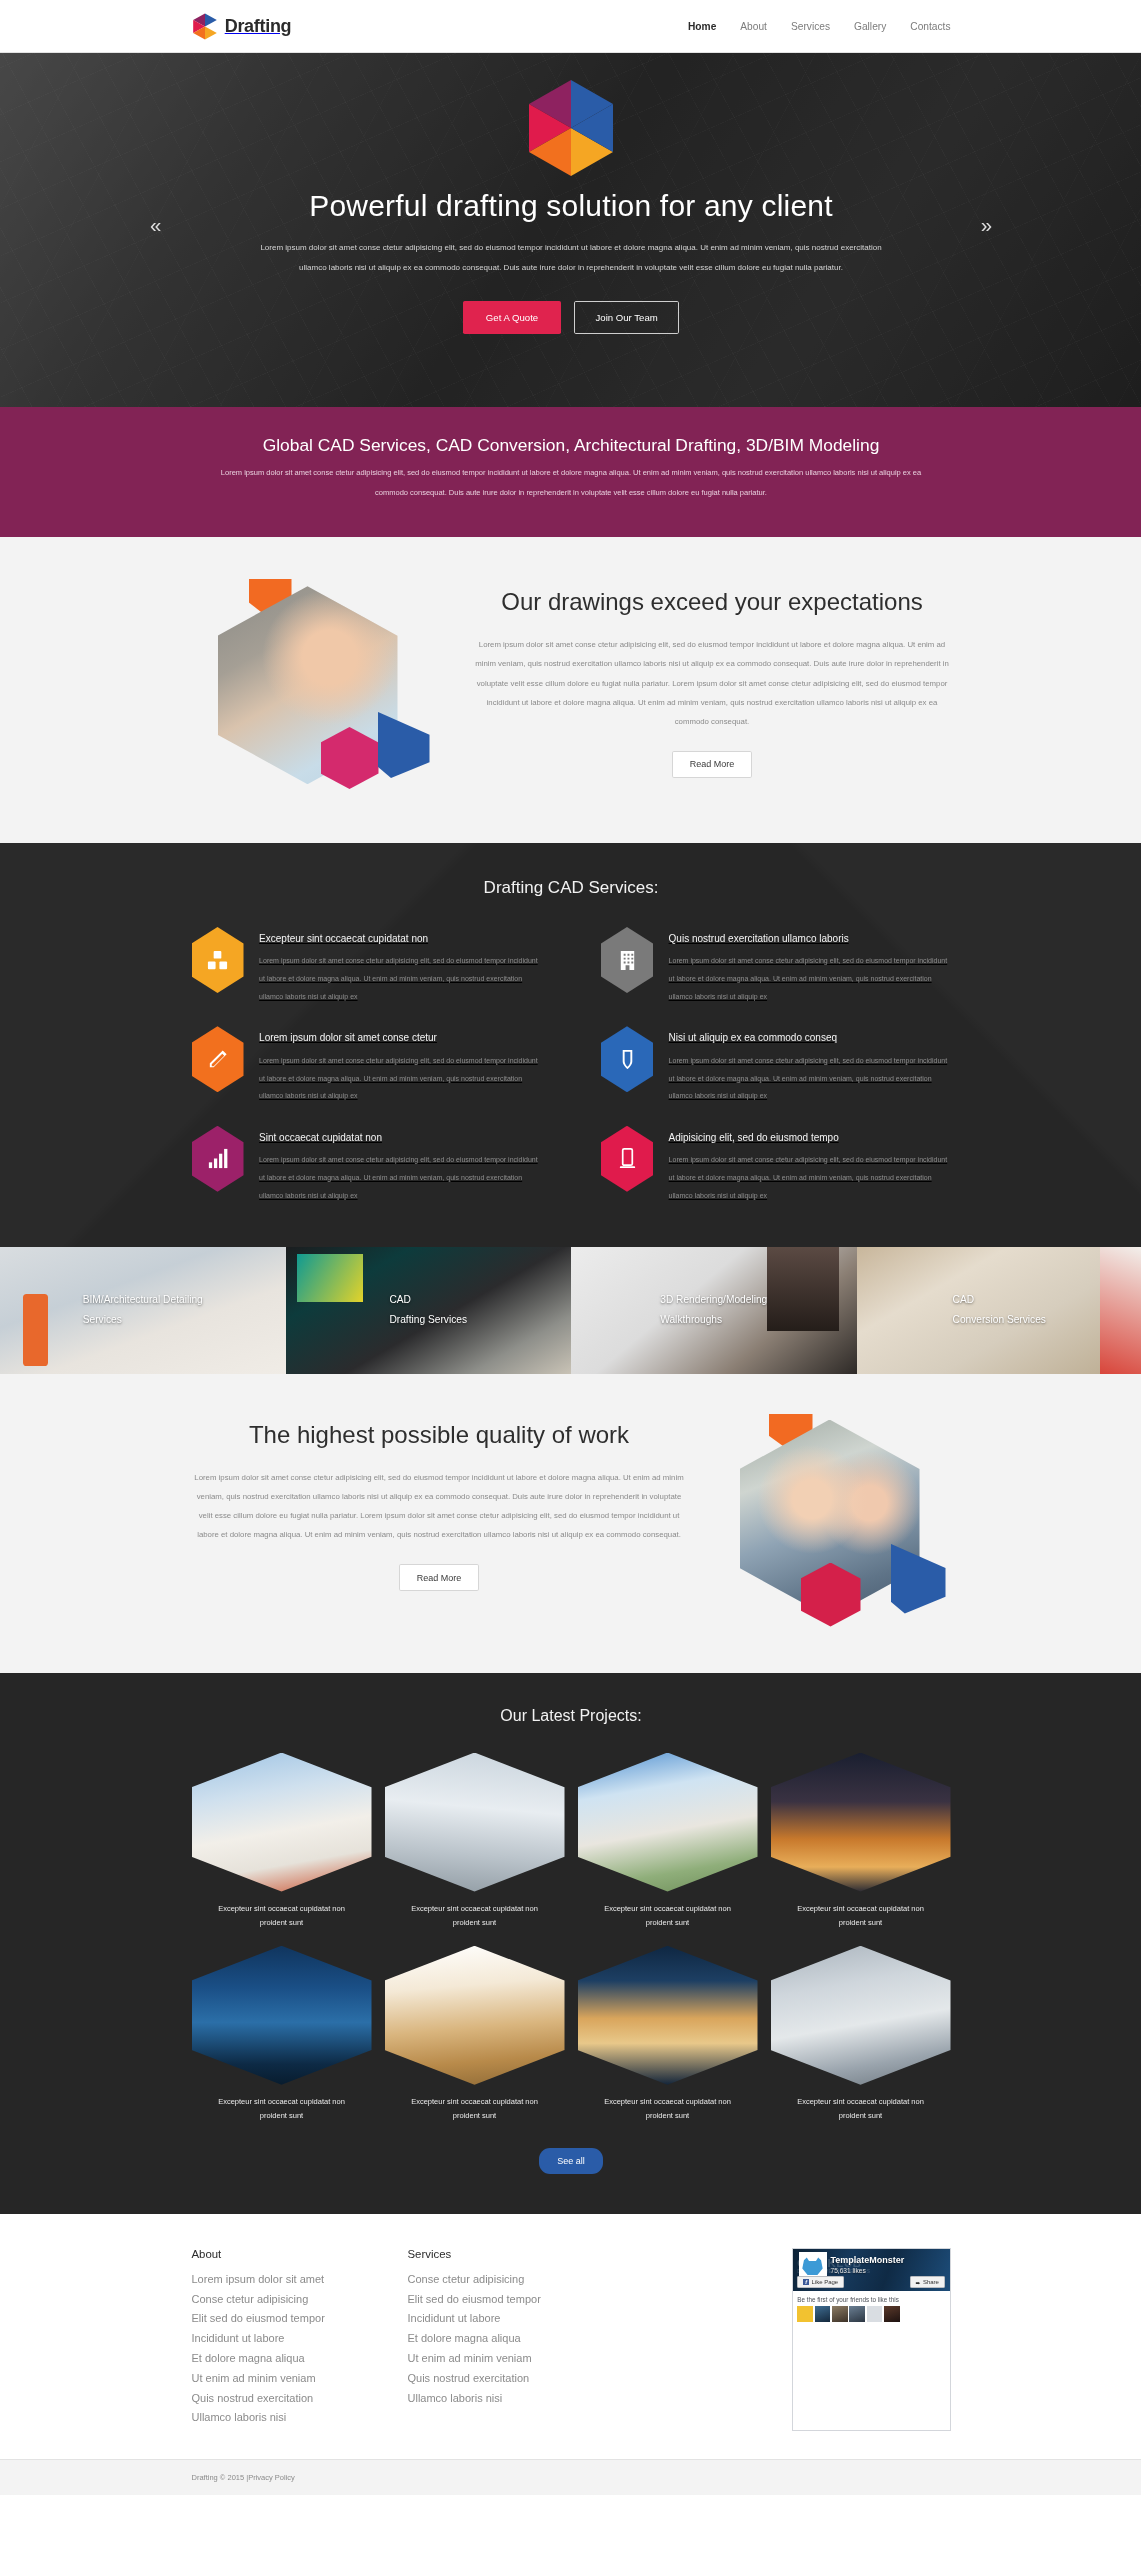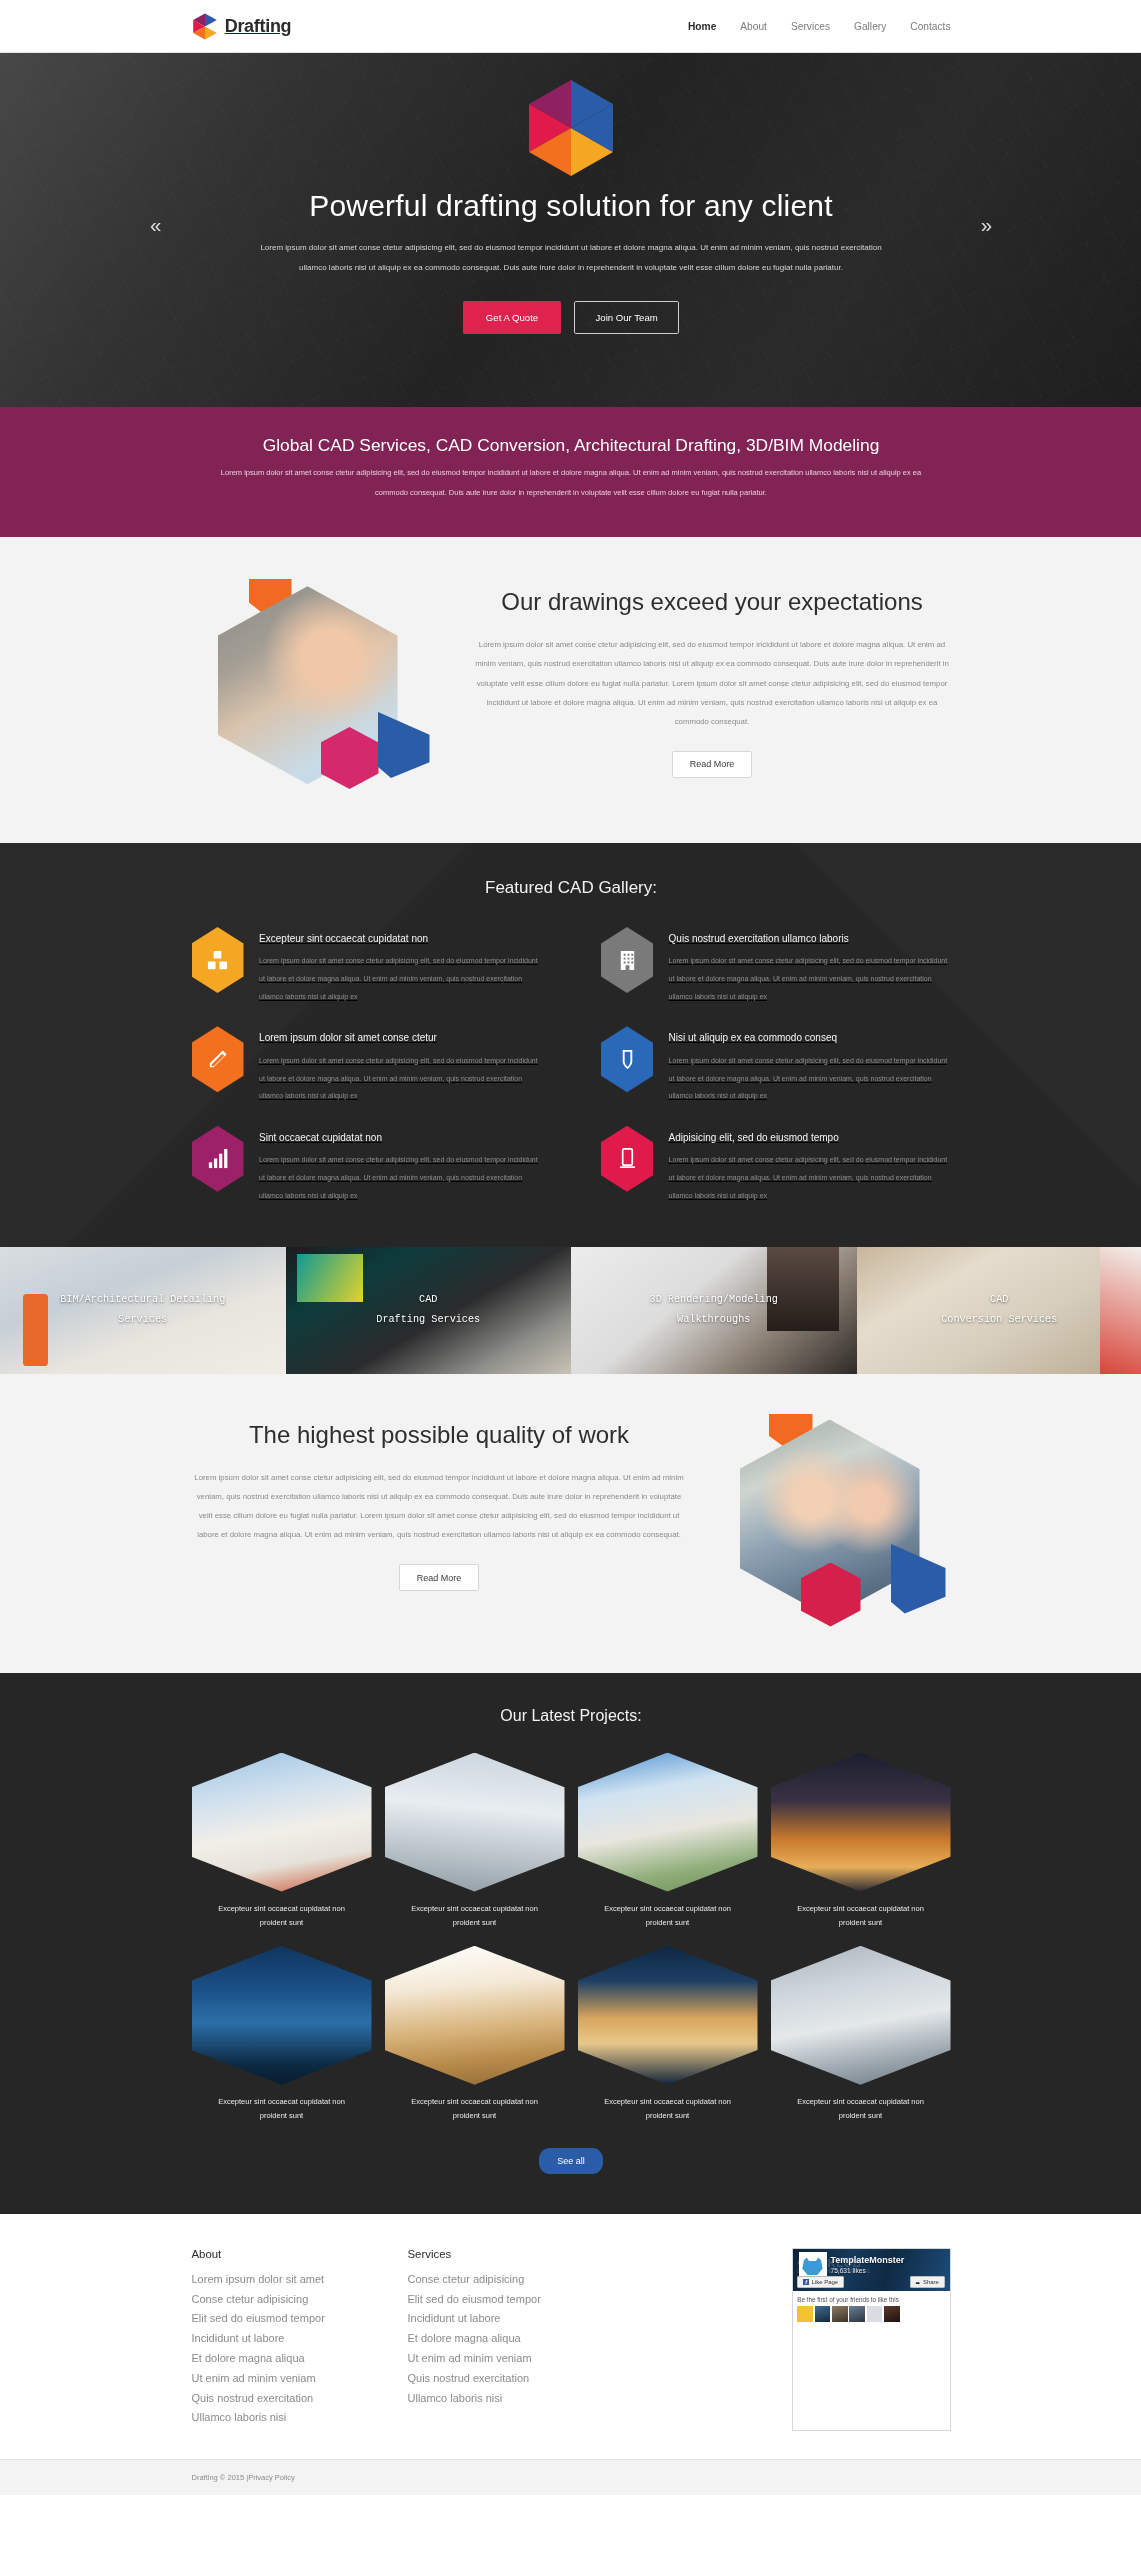--- a/index.html
+++ b/index.html
@@ -182,23 +182,23 @@
   .svc-body p { color: #8e8e8e; font-size: 7px; line-height: 2.55; }
 
   
   .catstrip { display: flex; height: 127px; }
   .cat {
     flex: 1; position: relative; display: flex;
     align-items: center; justify-content: center; cursor: pointer; overflow: hidden;
   }
   .cat .catbg { position: absolute; inset: 0; }
   .cat .catlabel {
-    position: relative; z-index: 2; color: #fff; text-align: center;
+    position: relative; z-index: 2; color: #fff; 
     font-size: 10.2px; line-height: 2.0; text-shadow: 0 0.6px 2.4px rgba(0,0,0,.55);
-    font-family: Liberation Mono, monospace;
+    font-family: Liberation Sans, sans-serif;
   }
   .cat1 .catbg { background: linear-gradient(160deg,#d9dde0 0%,#c6cfd6 35%,#e8e4de 62%,#f0ece6 100%); }
   .cat1 .catbg::after{content:"";position:absolute;left:8%;bottom:6%;width:25px;height:72px;border-radius:3.6px;background:#e8682c;}
   .cat2 .catbg { background: linear-gradient(150deg,#1b1d1f 0%,#0d3b3c 25%,#2b2b2d 55%,#8e8f8a 80%,#c9c3b6 100%); }
   .cat2 .catbg::after{content:"";position:absolute;left:4%;top:6%;width:66px;height:48px;background:linear-gradient(120deg,#0f9a92,#e3d32a);}
   .cat3 .catbg { background: linear-gradient(140deg,#ececec 0%,#dcdcdc 40%,#8b7f74 70%,#2e2a27 100%); }
   .cat3 .catbg::after{content:"";position:absolute;right:6%;top:0;width:72px;height:84px;background:linear-gradient(180deg,#5b4a43,#241d19);}
   .cat4 .catbg { background: linear-gradient(150deg,#c8b69b 0%,#e5dccd 30%,#d6cdbd 60%,#b9a98d 100%); }
   .cat4 .catbg::after{content:"";position:absolute;right:0;top:0;width:42px;height:100%;background:linear-gradient(200deg,#f2f0ec,#d8453a);}
 
@@ -414,21 +414,21 @@
     </div>
     <div class="intro-text">
       <h2>Our drawings exceed your expectations</h2>
       <p>Lorem ipsum dolor sit amet conse ctetur adipisicing elit, sed do eiusmod tempor incididunt ut labore et dolore magna aliqua. Ut enim ad minim veniam, quis nostrud exercitation ullamco laboris nisi ut aliquip ex ea commodo consequat. Duis aute irure dolor in reprehenderit in voluptate velit esse cillum dolore eu fugiat nulla pariatur. Lorem ipsum dolor sit amet conse ctetur adipisicing elit, sed do eiusmod tempor incididunt ut labore et dolore magna aliqua. Ut enim ad minim veniam, quis nostrud exercitation ullamco laboris nisi ut aliquip ex ea commodo consequat.</p>
       <button class="btn-outline">Read More</button>
     </div>
   </div>
 </section>
 
 <section class="services">
-  <h2>Featured CAD Gallery:</h2>
+  <h2>Drafting CAD Services:</h2>
   <div class="svc-grid">
 
     <div class="svc">
       <div class="svc-icon" style="background:#f5a623">
         <svg viewBox="0 0 24 24">
             <rect x="8" y="2" width="8" height="8" rx="1"></rect>
             <rect x="2" y="13" width="8" height="8" rx="1"></rect>
             <rect x="14" y="13" width="8" height="8" rx="1"></rect>
           </svg>
       </div>

